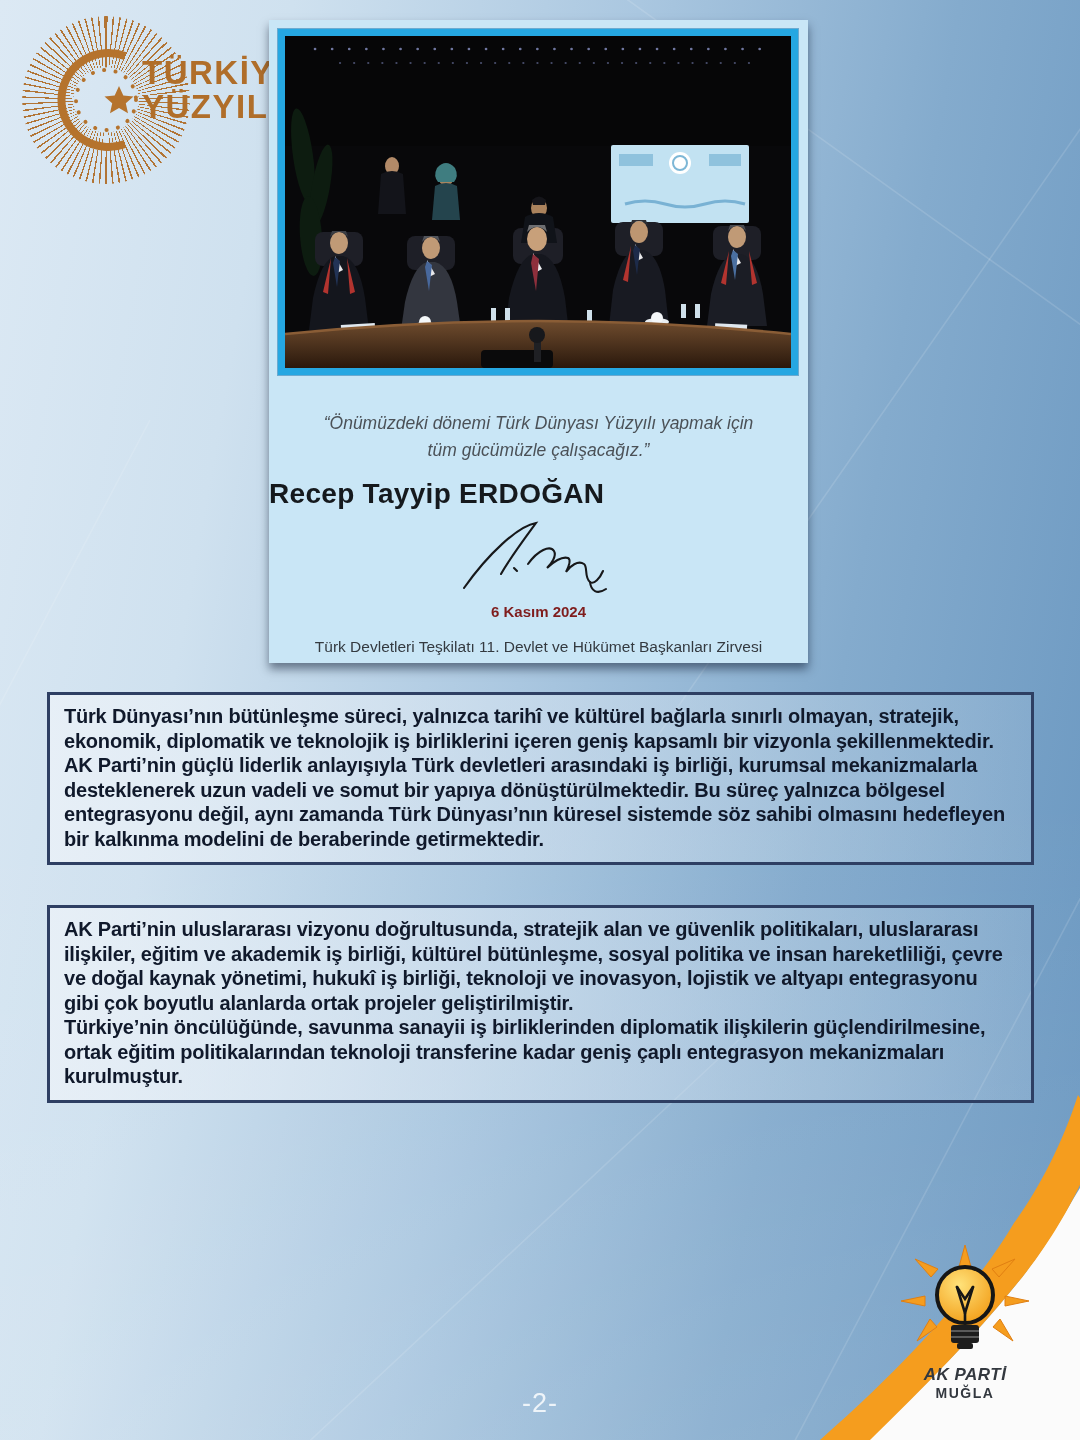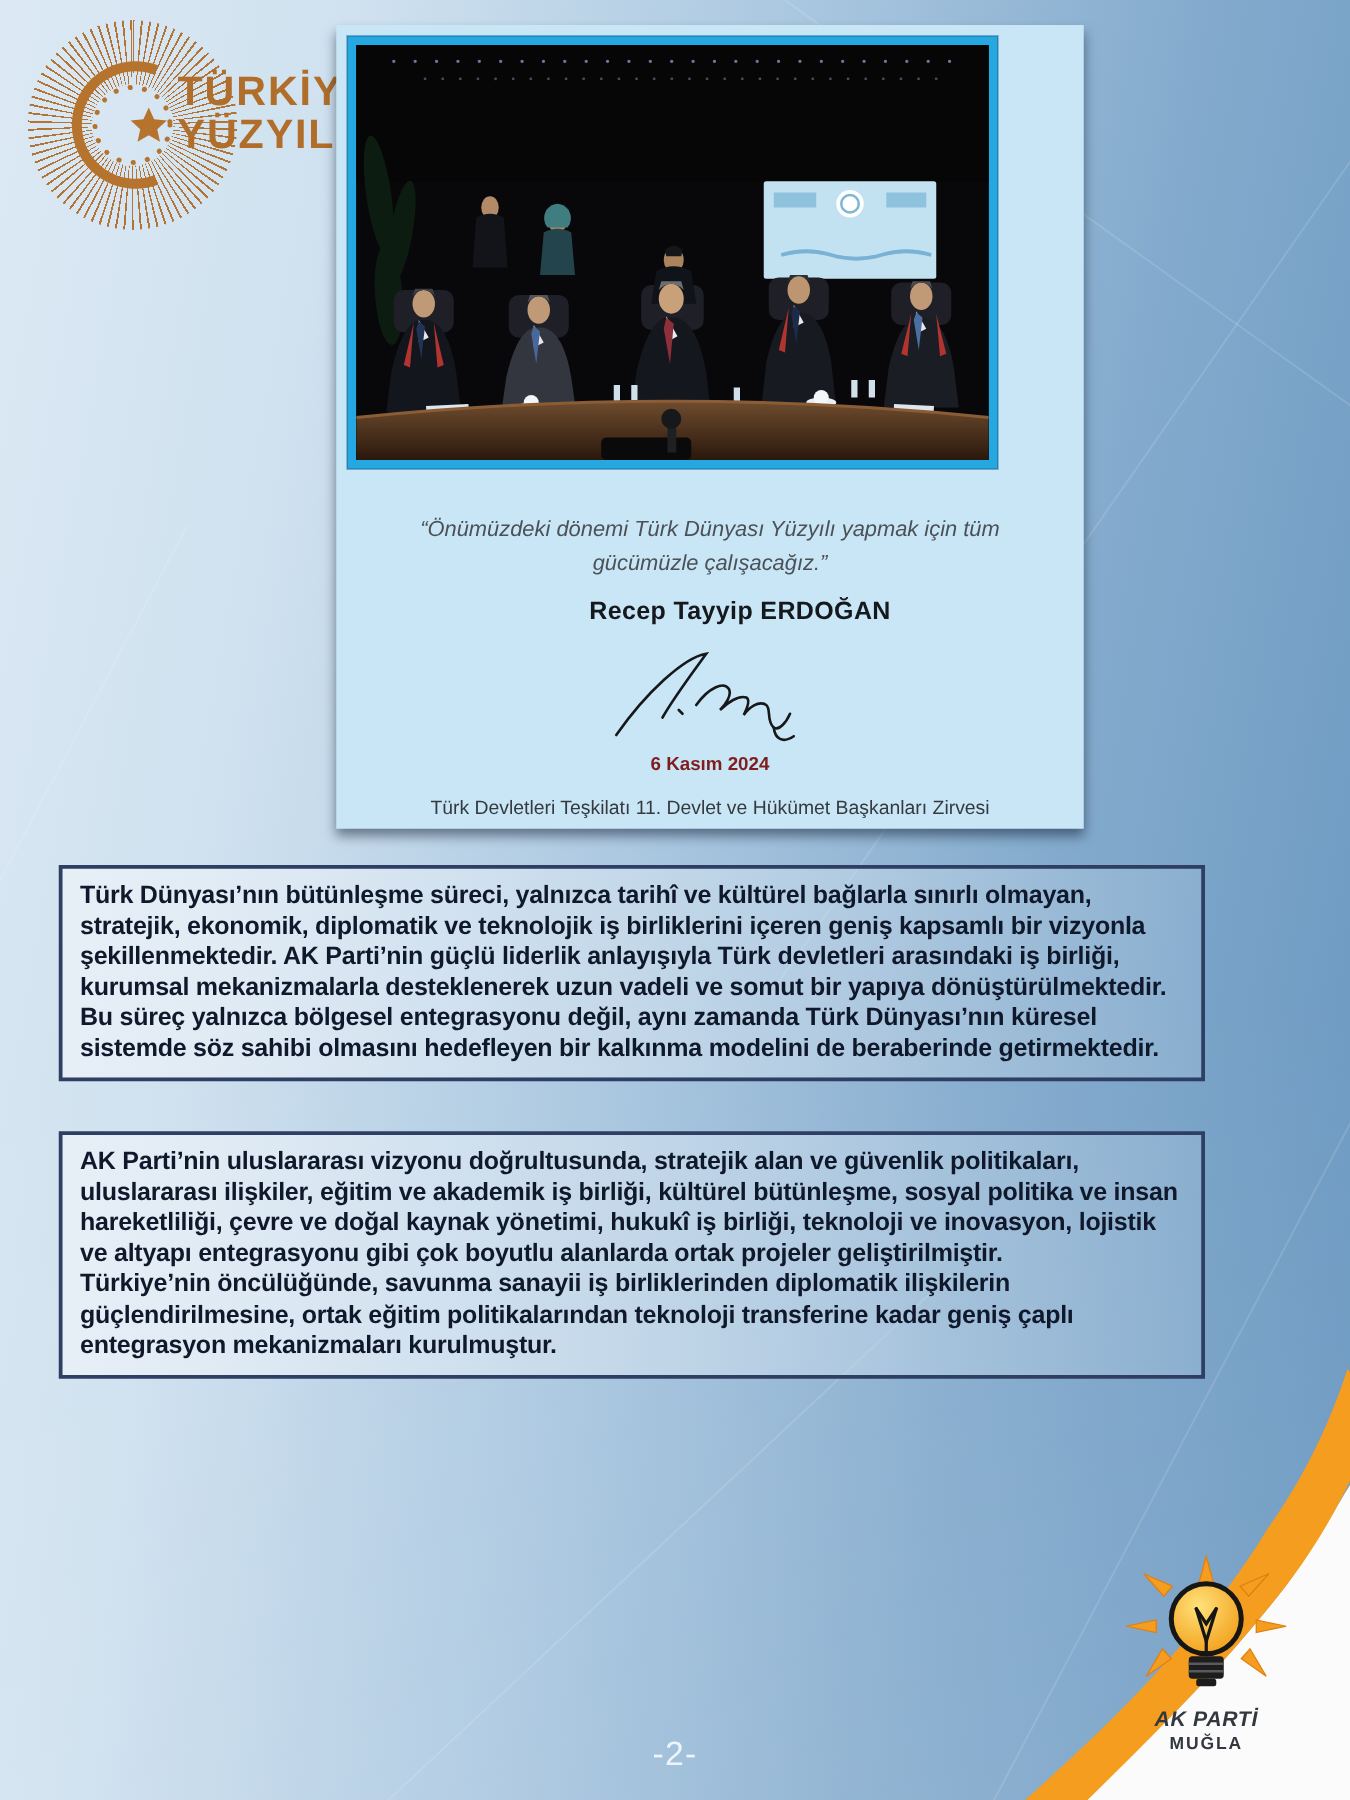--- a/index.html
+++ b/index.html
@@ -14,35 +14,35 @@
   .brand{position:absolute;left:14px;top:10px;width:300px;height:180px;z-index:2;}
   .burst{position:absolute;left:8px;top:6px;width:168px;height:168px;border-radius:50%;
     background:repeating-conic-gradient(rgba(176,110,42,.95) 0deg 1.1deg, rgba(176,110,42,0) 1.1deg 4.6deg);
     -webkit-mask:radial-gradient(circle, rgba(0,0,0,0) 0 27%, #000 28% 97%, rgba(0,0,0,0) 98%);
     mask:radial-gradient(circle, rgba(0,0,0,0) 0 27%, #000 28% 97%, rgba(0,0,0,0) 98%);}
   .emblem{position:absolute;left:8px;top:6px;width:168px;height:168px;}
   .wordmark{position:absolute;left:128px;top:46px;line-height:1.02;color:#b06e2a;
     font-weight:bold;font-size:33px;letter-spacing:1.5px;}
 
   
-  .card{position:absolute;left:269px;top:20px;width:598px;height:643px;background:#c9e6f6;
+  .card{position:absolute;left:269px;top:20px;width:539px;height:643px;background:#c9e6f6;
     z-index:2;box-shadow:0 6px 9px rgba(8,20,42,.5);}
   .photo-frame{position:absolute;left:9px;top:9px;width:506px;height:332px;border:7px solid #25a7e2;
     background:#08080a;box-shadow:0 0 0 1px rgba(13,110,170,.5);}
   .photo-frame svg{display:block;}
   .quote{position:absolute;left:40px;right:40px;top:390px;text-align:center;font-style:italic;
     font-size:17.5px;line-height:1.55;color:#4b5157;}
-  .author{position:absolute;left:0;right:0;top:458px;text-align:center;font-weight:bold;
-    font-size:20px;color:#15191d;letter-spacing:.3px;padding-left:48px;}
+  .author{position:absolute;left:0;right:0;top:458px;font-weight:bold;
+    font-size:28px;color:#15191d;letter-spacing:.3px;}
   .sig{position:absolute;left:0;right:0;top:494px;text-align:center;}
   .qdate{position:absolute;left:0;right:0;top:583px;text-align:center;font-size:15px;color:#7f1d1d;font-weight:bold;}
   .qevent{position:absolute;left:0;right:0;top:618px;text-align:center;font-size:15.5px;color:#343a40;}
 
   
-  .tbox{position:absolute;left:47px;width:917px;border:3px solid #2e3f63;z-index:2;
+  .tbox{position:absolute;left:47px;width:987px;border:3px solid #2e3f63;z-index:2;
     background:linear-gradient(to right, rgba(236,242,248,.78) 0%, rgba(220,232,243,.55) 45%, rgba(210,226,240,.18) 100%);
     padding:9px 14px 11px 14px;box-sizing:border-box;
     color:#10192b;font-weight:bold;font-size:20px;line-height:24.5px;letter-spacing:-0.2px;}
   .tbox p{margin:0;}
   .box1{top:692px;}
   .box2{top:905px;}
 
   
   .swoosh{position:absolute;right:0;bottom:0;width:270px;height:350px;z-index:3;}
   .party{position:absolute;left:897px;top:1243px;width:136px;z-index:4;text-align:center;}

